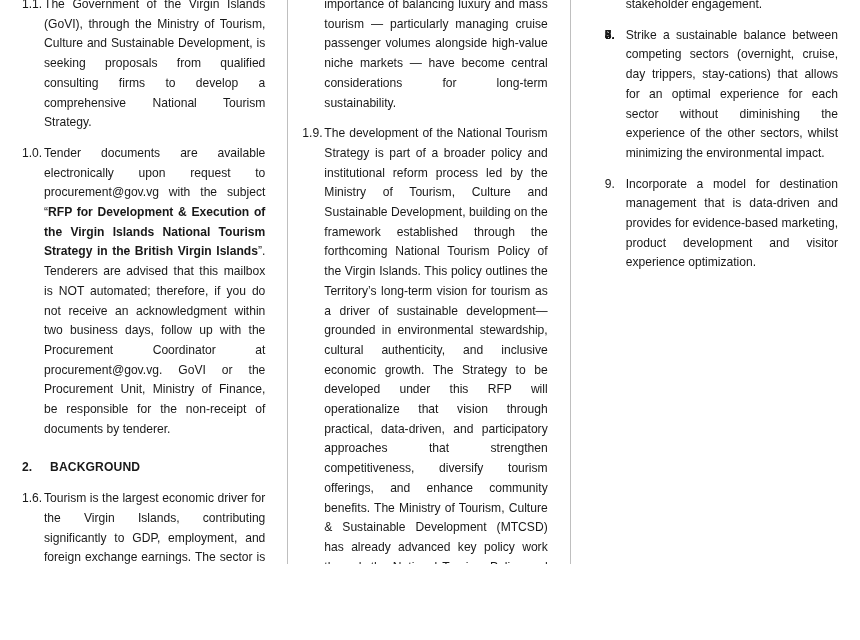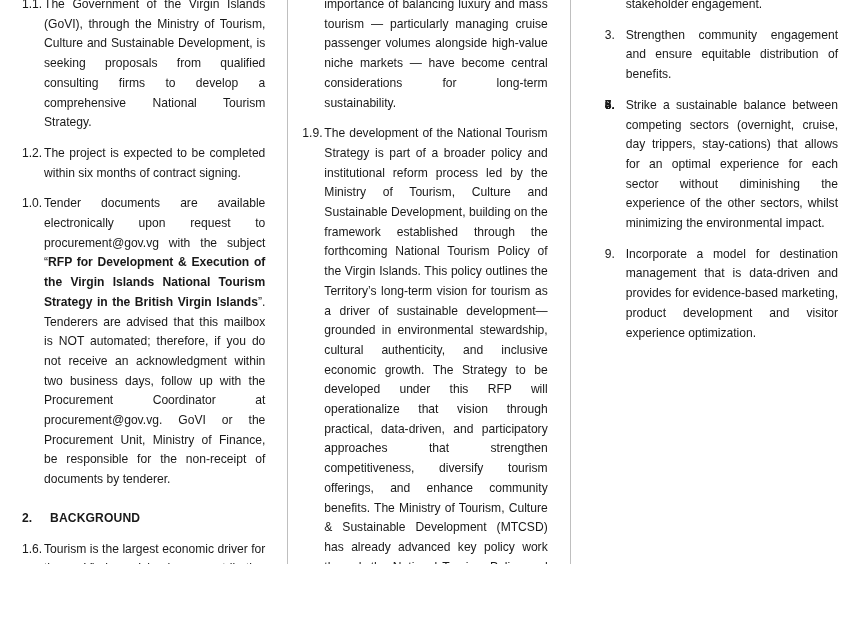--- a/index.html
+++ b/index.html
@@ -111,24 +111,20 @@
 <div class="page">
 
   <div class="col col-1">
     <div class="flow flow-1">
 
       <div class="clause">
         <span class="marker">1.1.</span>
         <div class="body">The Government of the Virgin Islands (GoVI), through the Ministry of Tourism, Culture and Sustainable Development, is seeking proposals from qualified consulting firms to develop a comprehensive National Tourism Strategy.</div>
       </div>
 
-      <div class="clause">
-        <span class="marker">1.2.</span>
-        <div class="body">The project is expected to be completed within six months of contract signing.</div>
-      </div>
 
       <div class="clause">
         <span class="marker">1.0.</span>
         <div class="body"><span>Tender documents are available electronically upon request to procurement@gov.vg with the subject “</span><b>RFP for Development &amp; Execution of the Virgin Islands National Tourism Strategy in the British Virgin Islands</b><span>”. Tenderers are advised that this mailbox is NOT automated; therefore, if you do not receive an acknowledgment within two business days, follow up with the Procurement Coordinator at procurement@gov.vg. GoVI or the Procurement Unit, Ministry of Finance, be responsible for the non-receipt of documents by tenderer.</span></div>
       </div>
 
       <div class="heading">
         <span class="marker">2.</span>
         <span class="body">BACKGROUND</span>
       </div>
@@ -169,21 +165,20 @@
     <div class="flow flow-3">
 
       <div class="olitem cont" style="margin-bottom:11px;">
         <div class="body">stakeholder engagement.</div>
       </div>
 
       <div class="olist">
 
         <div class="olitem">
           <span class="marker">3.</span>
-          <div class="body">Strengthen community engagement and ensure equitable distribution of benefits.</div>
         </div>
 
         <div class="olitem">
           <span class="marker">4.</span>
         </div>
 
         <div class="olitem">
           <span class="marker">5.</span>
         </div>
 

